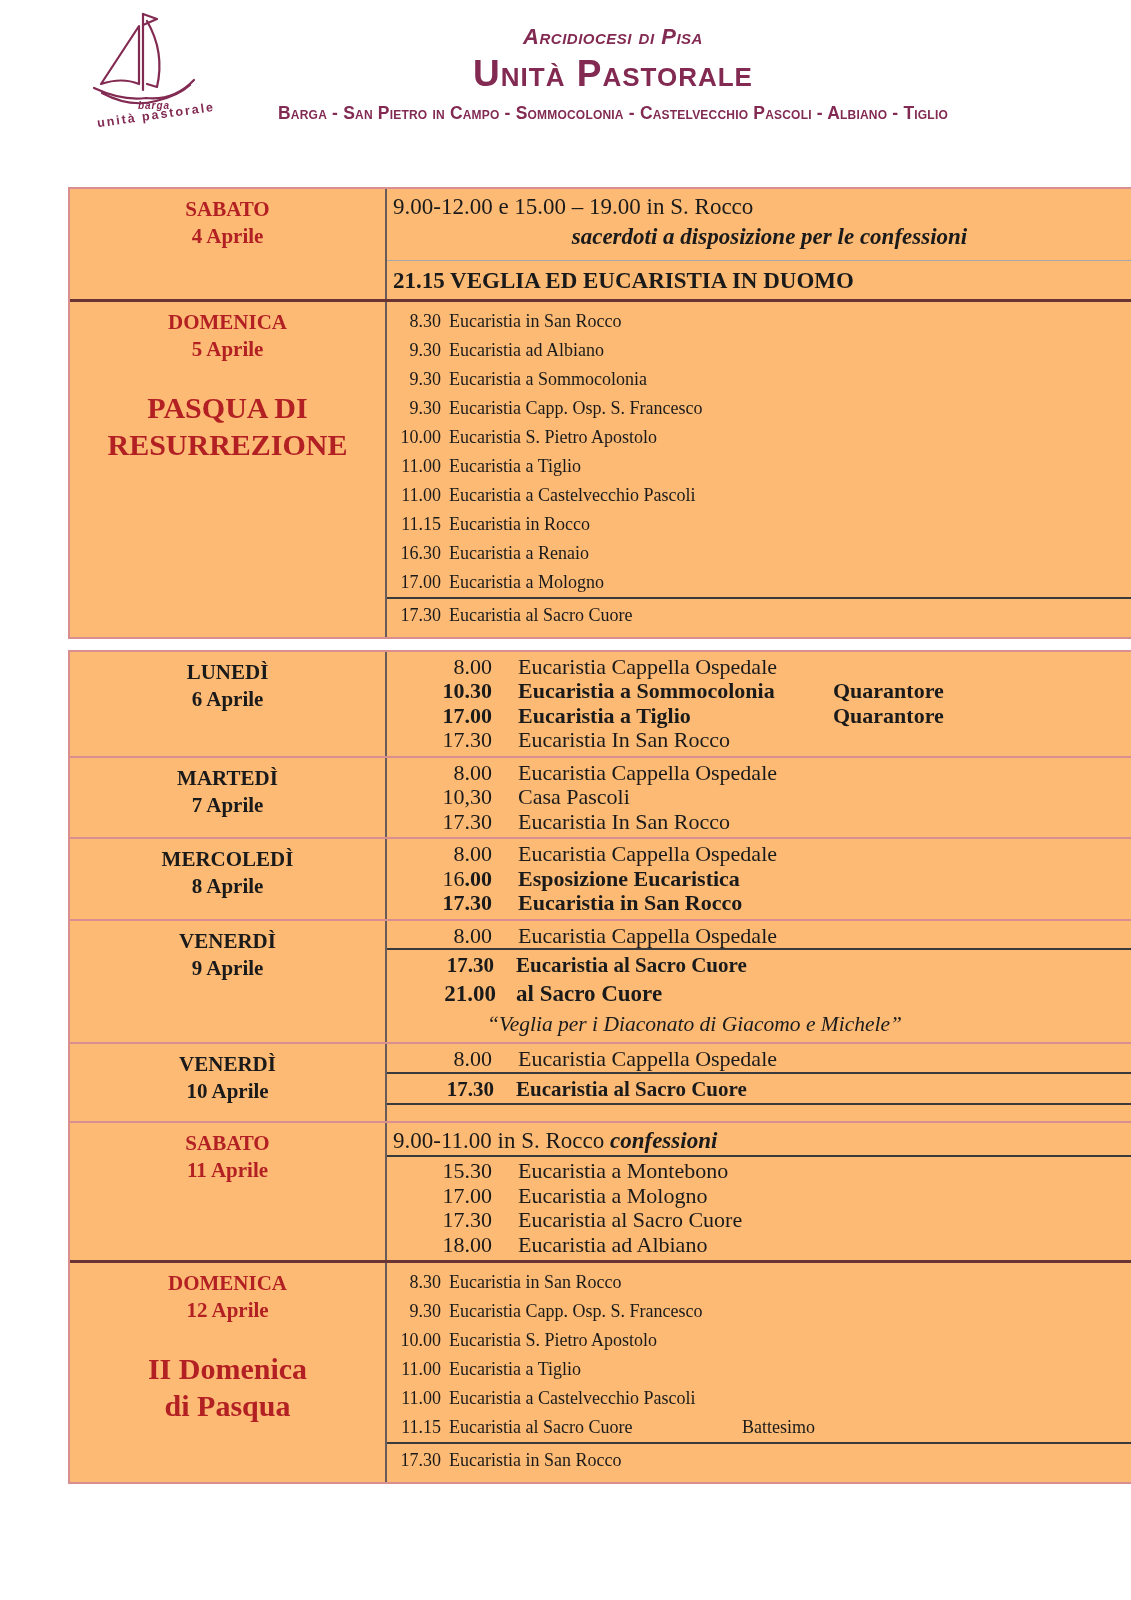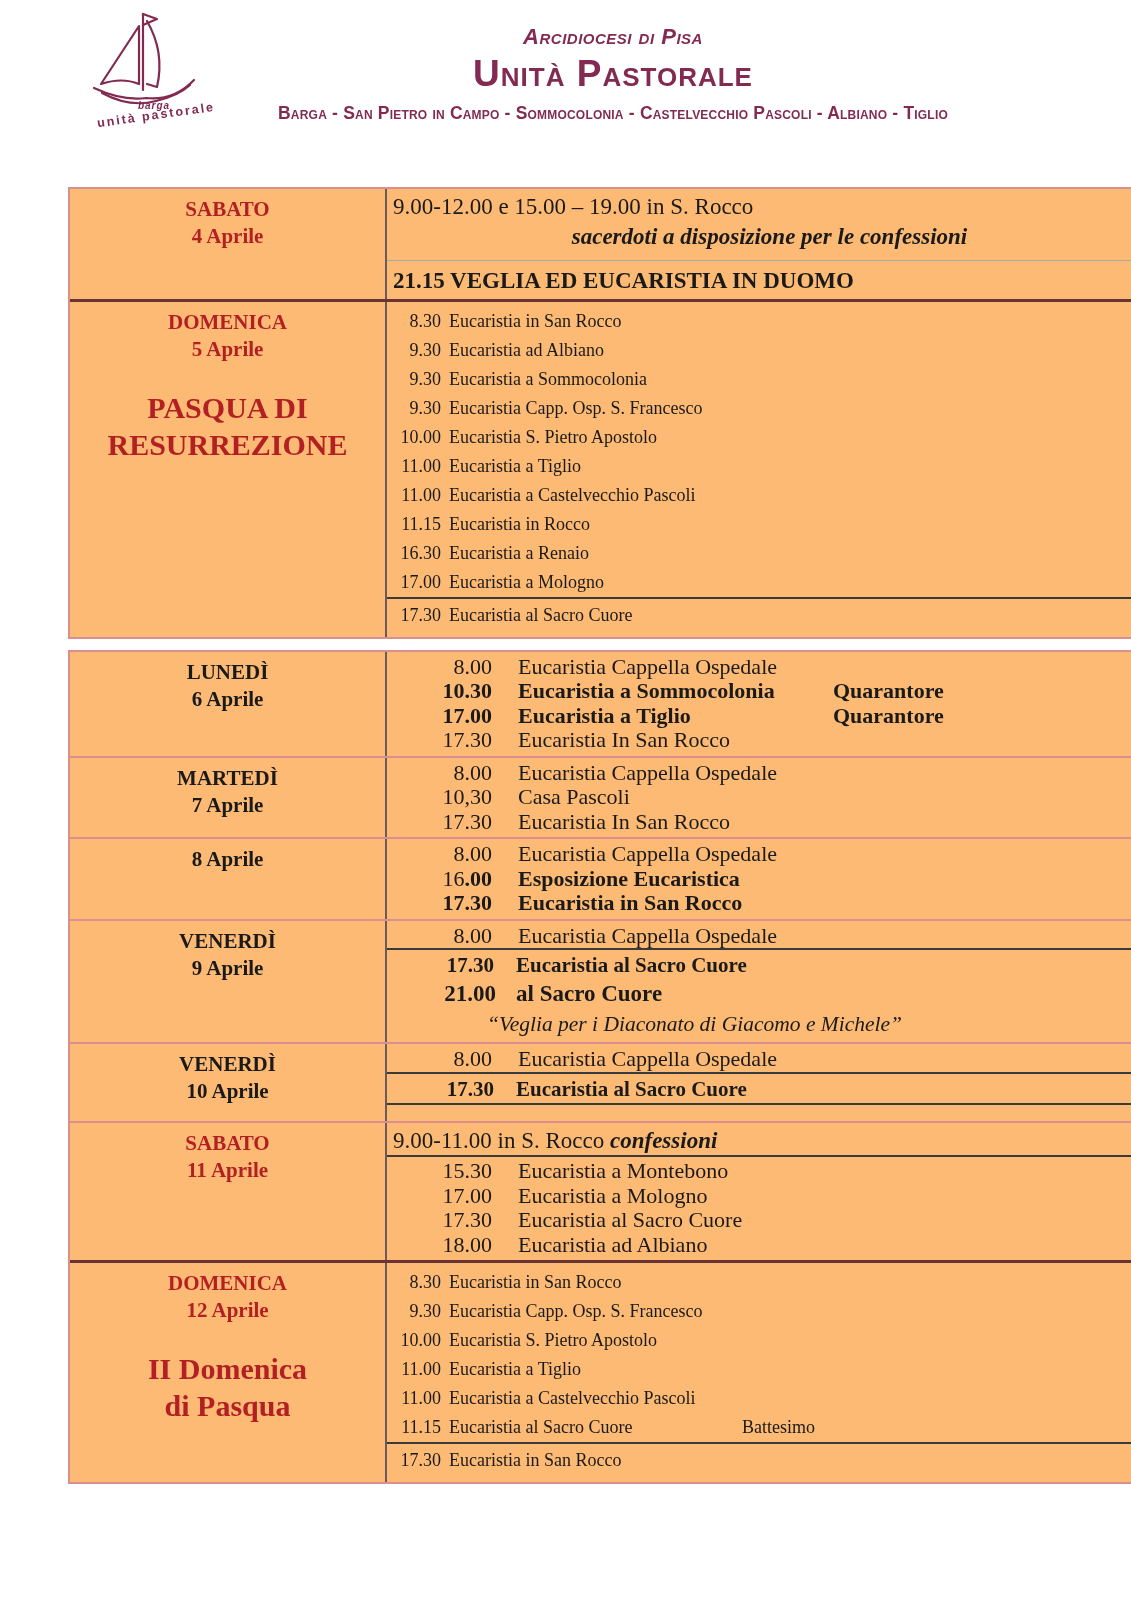--- a/index.html
+++ b/index.html
@@ -163,20 +163,21 @@
             <div class="day-date">7 Aprile</div>
           </div>
           <div class="sched-cell">
             <div class="e timed"><span class="t">8.00</span><span class="x">Eucaristia Cappella Ospedale</span></div>
             <div class="e timed"><span class="t">10,30</span><span class="x">Casa Pascoli</span></div>
             <div class="e timed"><span class="t">17.30</span><span class="x">Eucaristia In San Rocco</span></div>
           </div>
         </div>
         <div class="row accent-black">
           <div class="day-cell">
+            <div class="day-name">MERCOLEDÌ</div>
             <div class="day-date">8 Aprile</div>
           </div>
           <div class="sched-cell">
             <div class="e timed"><span class="t">8.00</span><span class="x">Eucaristia Cappella Ospedale</span></div>
             <div class="e timed bold"><span class="t"><span class="tp">16</span><span class="tb">.00</span></span><span class="x">Esposizione Eucaristica</span></div>
             <div class="e timed bold"><span class="t">17.30</span><span class="x">Eucaristia in San Rocco</span></div>
           </div>
         </div>
         <div class="row accent-black">
           <div class="day-cell">

